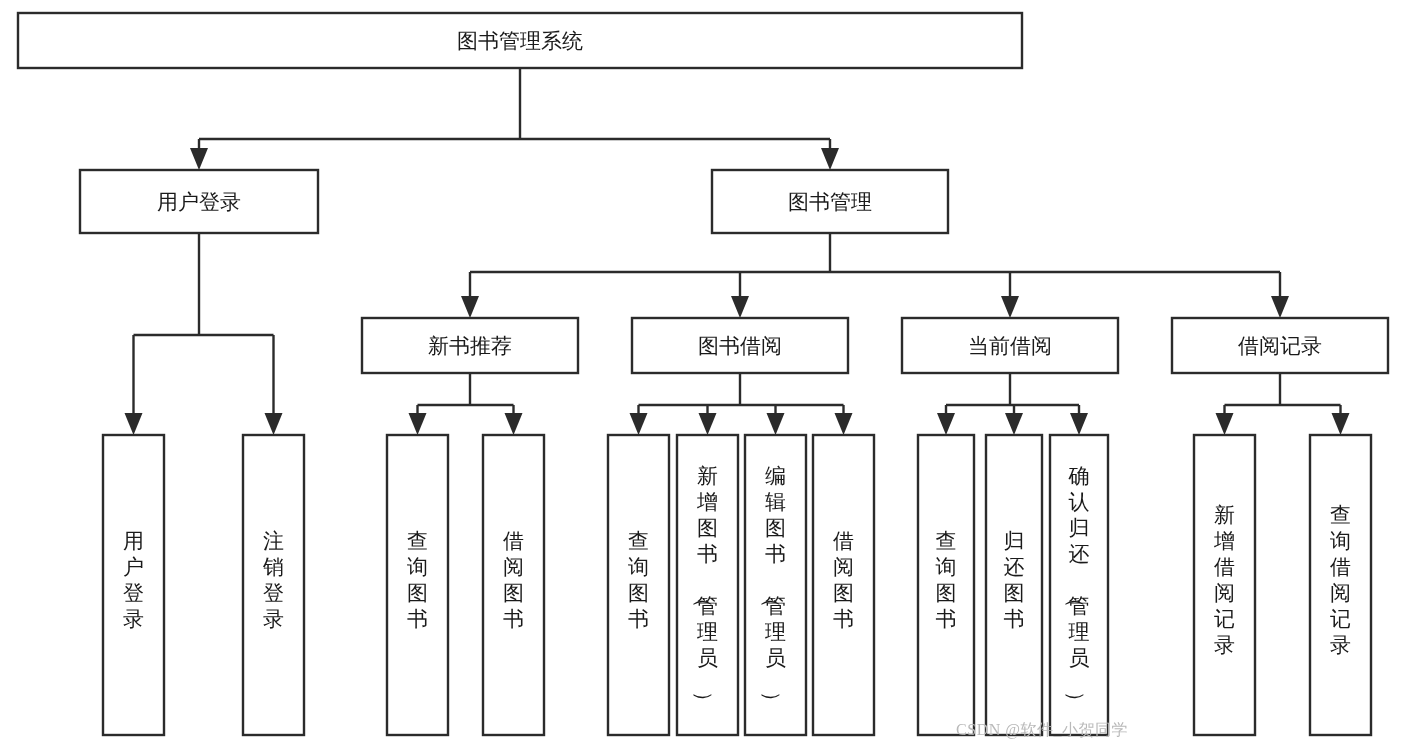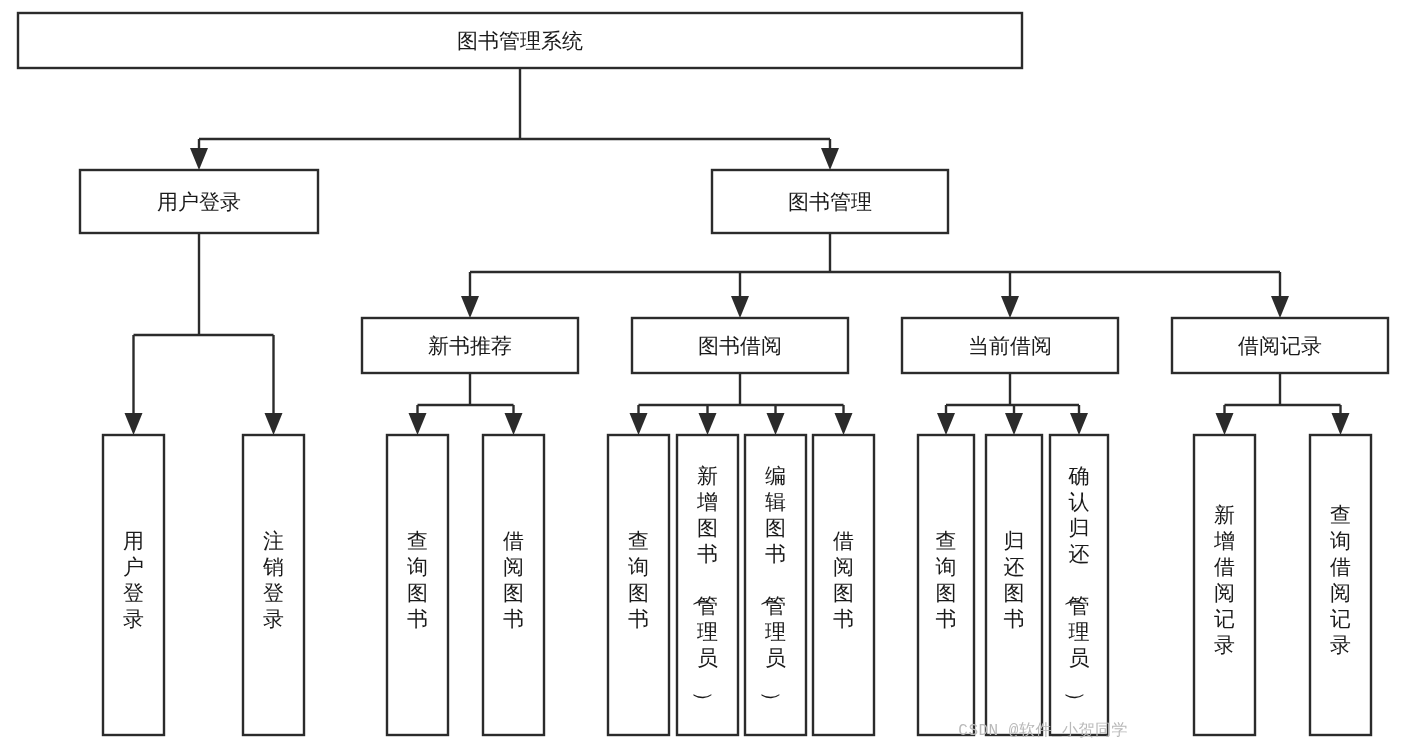--- a/index.html
+++ b/index.html
@@ -46,21 +46,21 @@
   .node-label-vertical {
     fill: #1a1a1a;
     font-family: "DejaVu Sans", "Liberation Sans", sans-serif;
     font-size: 21px;
     text-anchor: middle;
   }
   .watermark {
     position: absolute;
     right: 12px;
     bottom: 6px;
-    font-family: Liberation Mono, monospace;
+    font-family: Liberation Serif, serif;
     font-size: 16px;
     color: #b9b9b9;
     letter-spacing: 0.5px;
     white-space: nowrap;
     user-select: none;
   }
 </style>
 </head>
 <body>
 

